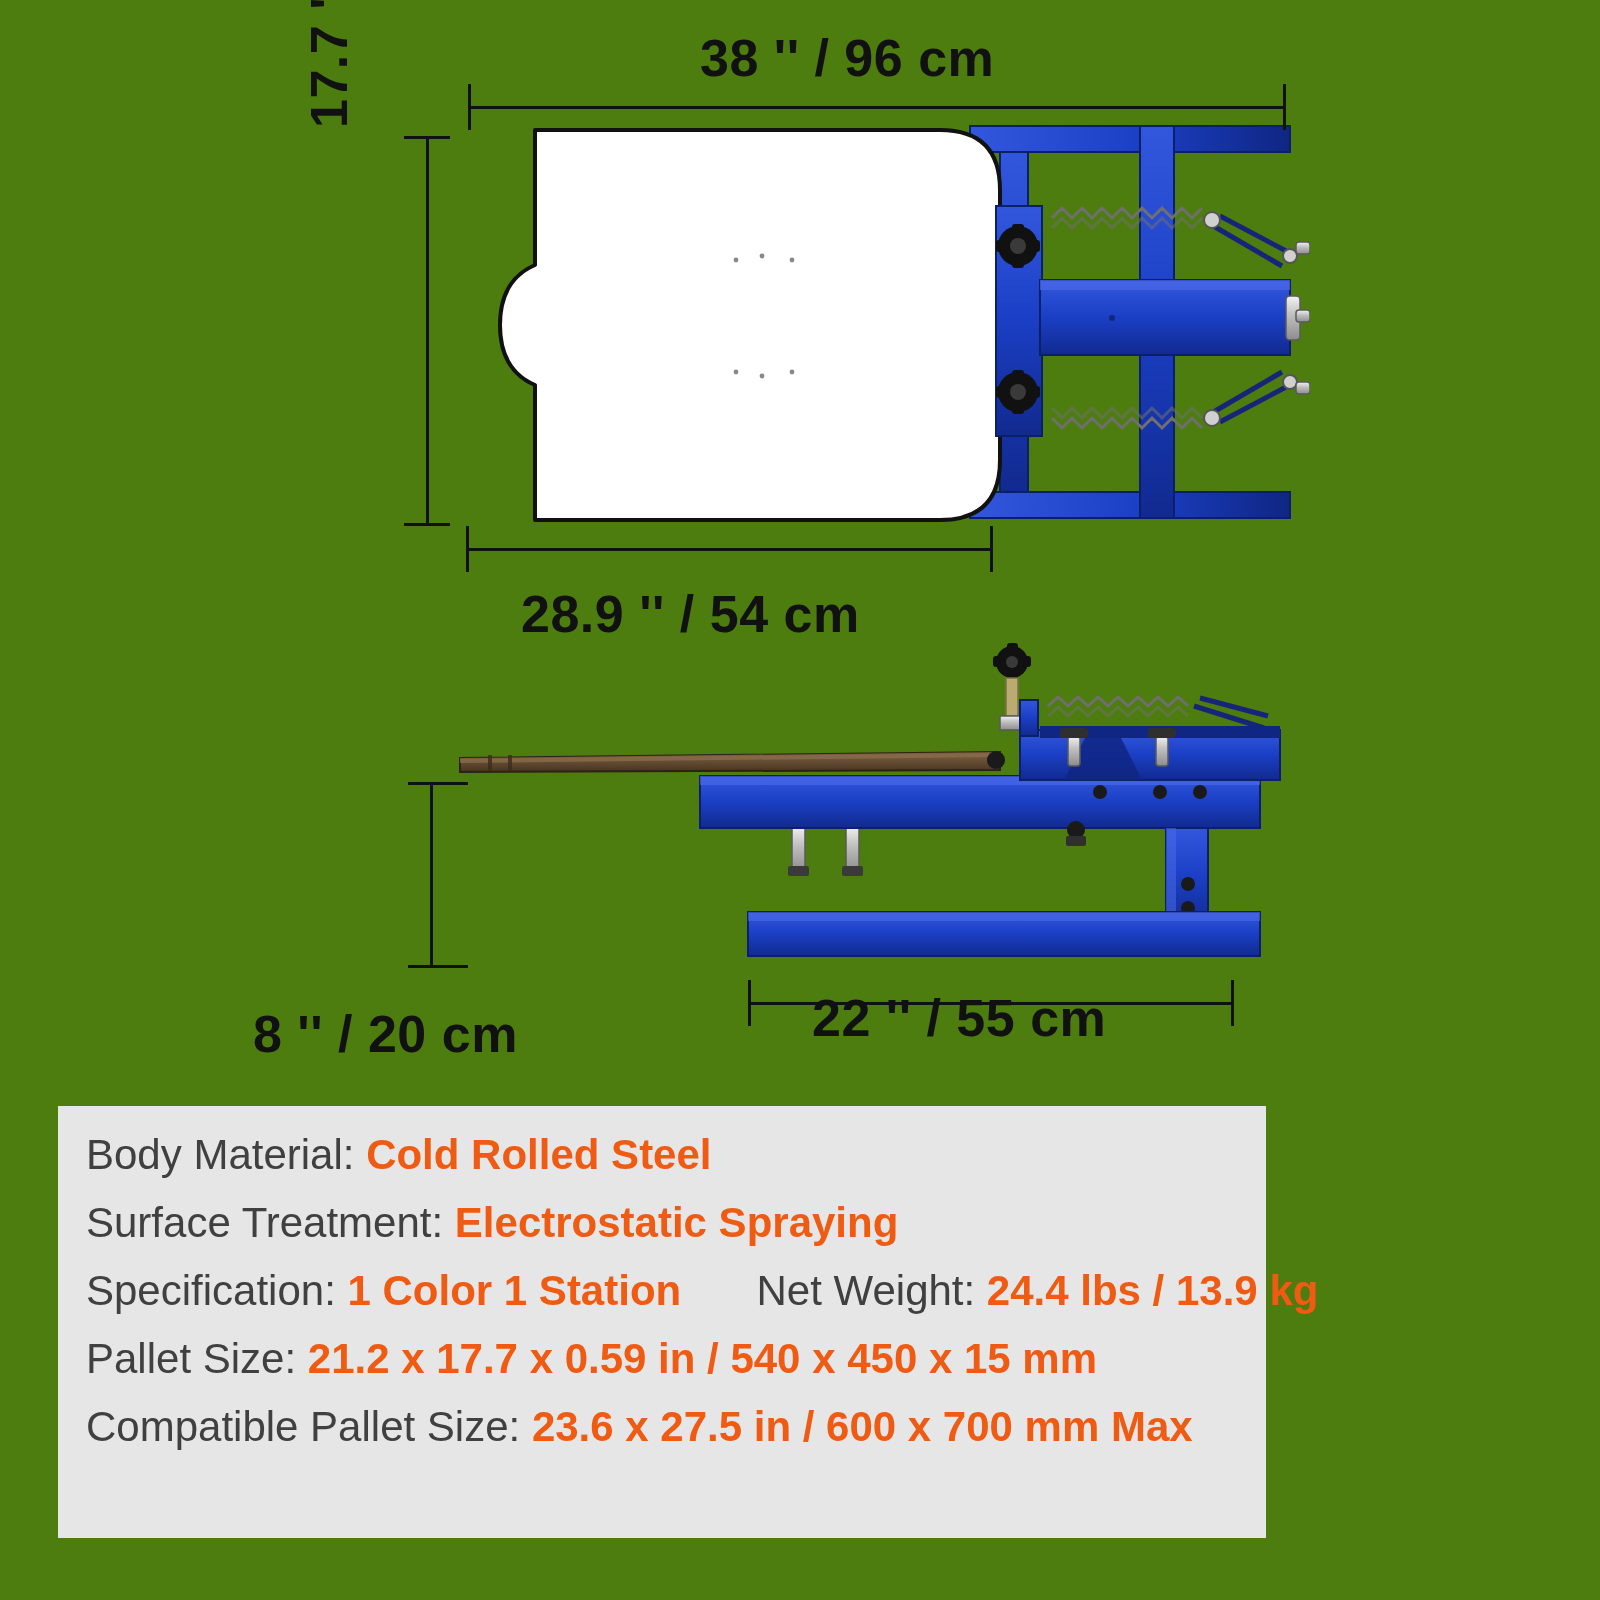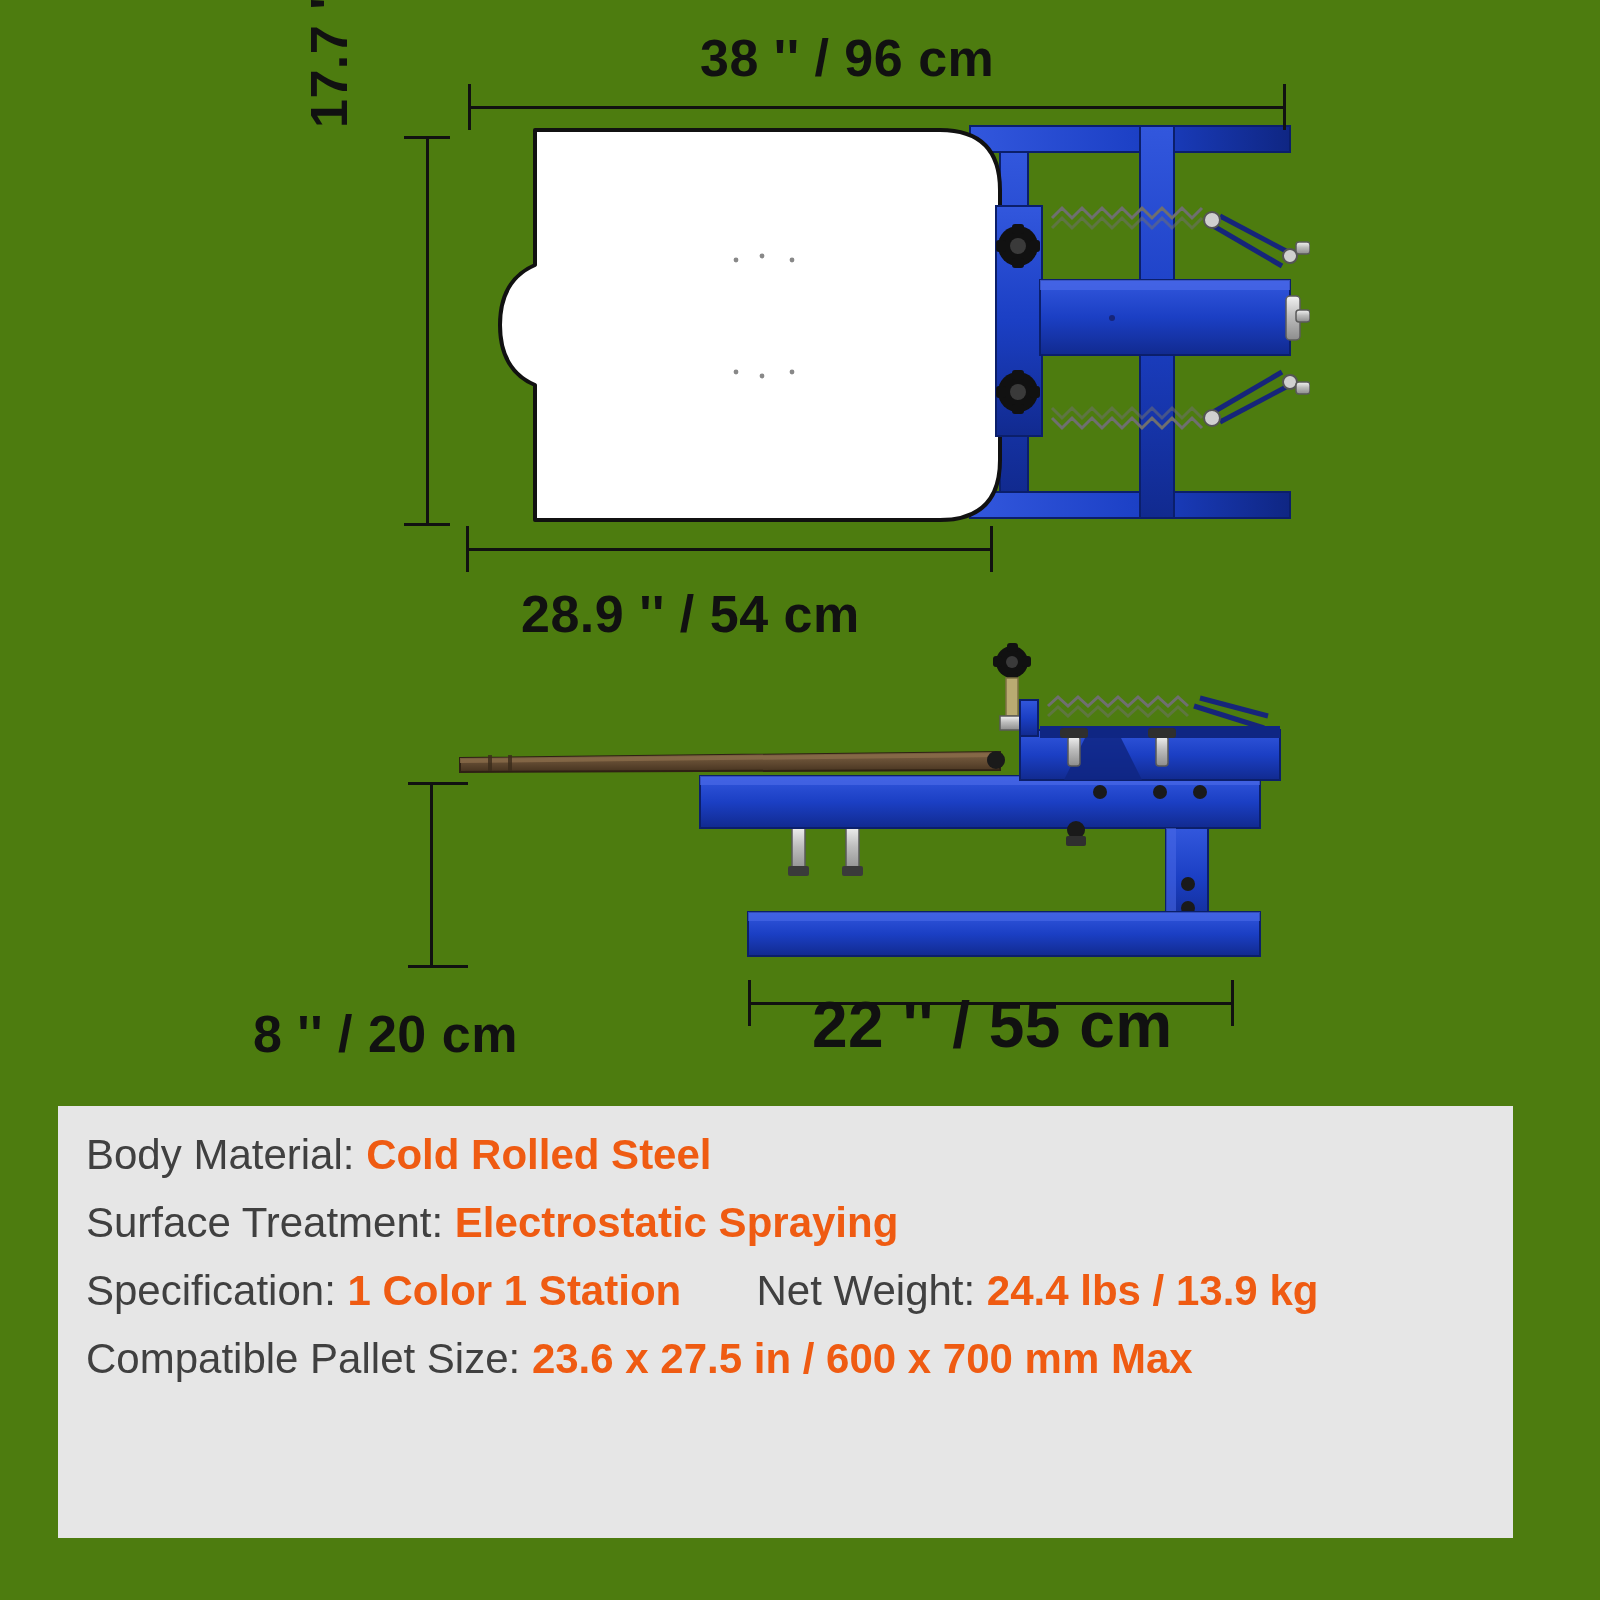--- a/index.html
+++ b/index.html
@@ -27,21 +27,21 @@
     color: #111111;
     white-space: nowrap;
     letter-spacing: 0.5px;
   }
   #dim-top       { left: 700px; top: 28px;  font-size: 52px; }
   #dim-left      { left: 299px; top: 128px; font-size: 52px;
                    transform: rotate(-90deg); transform-origin: left top;
                    width: 400px; }
   #dim-pallet-w  { left: 521px; top: 584px; font-size: 52px; }
   #dim-height    { left: 253px; top: 994px; font-size: 52px; margin-top: 10px; }
-  #dim-base      { left: 812px; top: 988px; font-size: 64px; }
+  #dim-base      { left: 812px; top: 988px; font-size: 52px; }
 
   
   .rule { position: absolute; background: #111111; }
   .rule.h { height: 3px; }
   .rule.v { width: 3px; }
 
   
   #rule-top-line  { left: 468px; top: 106px; width: 818px; height: 3px; }
   #rule-top-l     { left: 468px; top: 84px;  width: 3px; height: 46px; }
   #rule-top-r     { left: 1283px;top: 84px;  width: 3px; height: 46px; }
@@ -68,21 +68,21 @@
 
   
   #topview { position: absolute; left: 440px; top: 120px; width: 870px; height: 420px; }
   #sideview{ position: absolute; left: 400px; top: 640px; width: 920px; height: 340px; }
 
   
   .spec-panel {
     position: absolute;
     left: 58px;
     top: 1106px;
-    width: 1455px;
+    width: 1208px;
     height: 432px;
     background: #e6e6e6;
     box-sizing: border-box;
     padding: 28px 28px 0 28px;
   }
   .spec-row {
     font-size: 42px;
     color: #404040;
     line-height: 1.0;
     margin-bottom: 26px;
@@ -322,20 +322,24 @@
     </div>
 
     <div class="spec-row">
       <span class="lbl">Specification:</span>
       <span class="val">1 Color 1 Station</span>
       <span class="spec-inline-gap"></span>
       <span class="lbl">Net Weight:</span>
       <span class="val">24.4 lbs / 13.9 kg</span>
     </div>
 
+    <div class="spec-row">
+      <span class="lbl">Pallet Size:</span>
+      <span class="val">21.2 x 17.7 x 0.59 in / 540 x 450 x 15 mm</span>
+    </div>
 
     <div class="spec-row">
       <span class="lbl">Compatible Pallet Size:</span>
       <span class="val">23.6 x 27.5 in / 600 x 700 mm Max</span>
     </div>
 
   </div>
 </div>
 
 </body></html>

